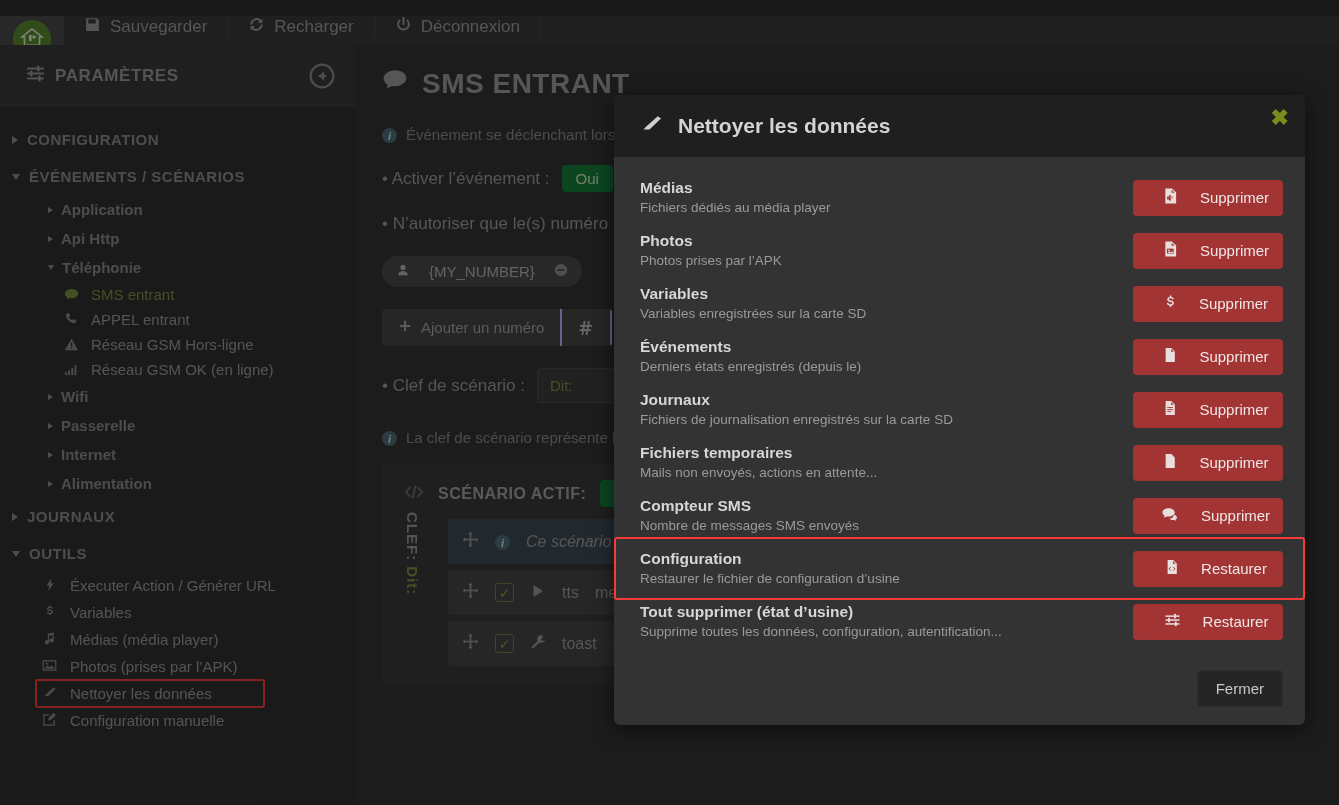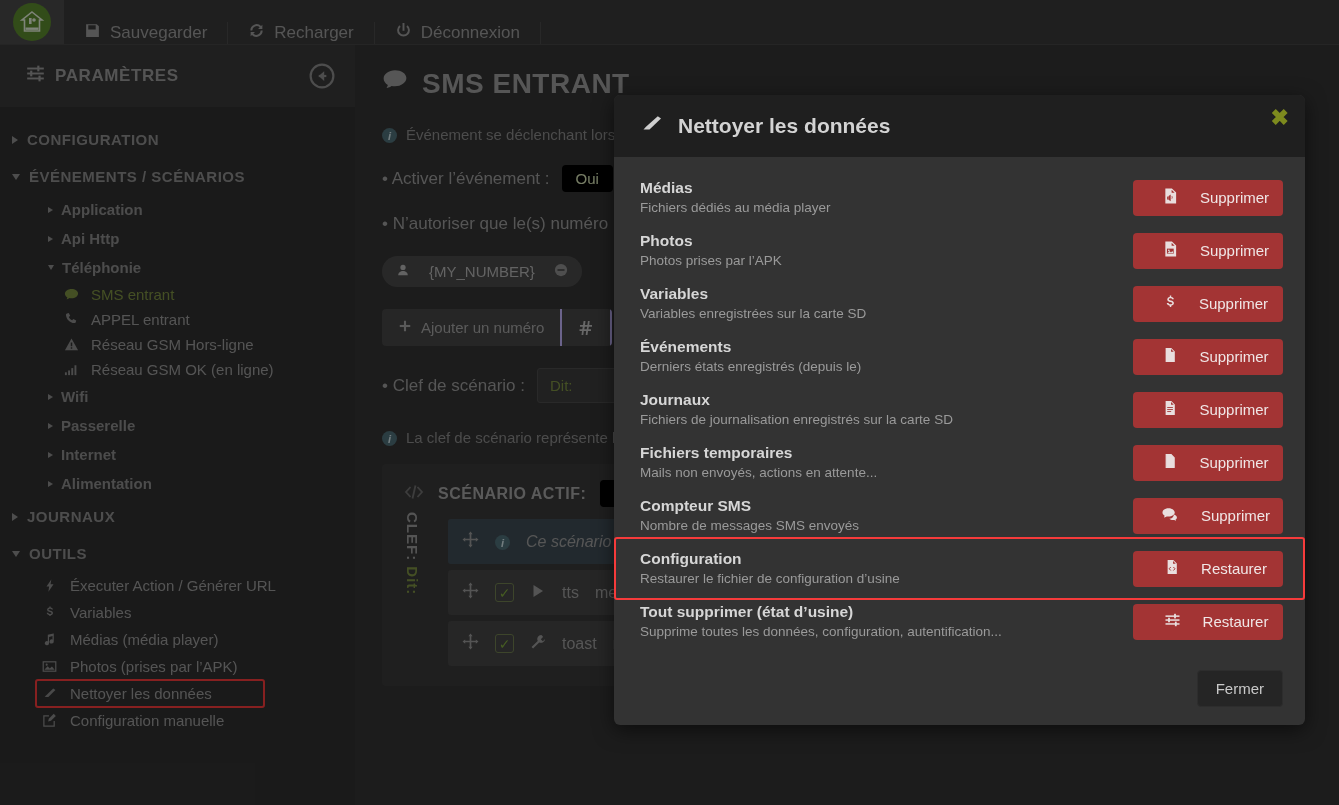--- a/index.html
+++ b/index.html
@@ -6,23 +6,23 @@
   html, body {
     width: 1339px; height: 805px;
     background: #2f2f2f;
     font-family: "Liberation Sans", sans-serif;
     overflow: hidden;
   }
   #root { position: relative; width: 1339px; height: 805px; }
 
   
   .topbar {
-    position: absolute; top: 0; left: 0; width: 1339px; height: 45px;
+    position: absolute; top: 16px; left: 0; width: 1339px; height: 45px;
     background: #3a3a3a;
-    display: flex; align-items: flex-end;
+    display: flex; align-items: flex-start;
     border-bottom: 1px solid #444;
   }
   .brand {
     width: 64px; height: 45px;
     display: flex; align-items: center; justify-content: center;
     background: #4a4a4a;
   }
   .brand-logo {
     width: 38px; height: 38px; border-radius: 50%;
     background: #5c8a2e;
@@ -67,21 +67,21 @@
     cursor: pointer;
   }
   .nav-leaf {
     display: flex; align-items: center; gap: 10px;
     padding: 4px 0 4px 62px;
     color: #9a9a9a; font-size: 15px;
     cursor: pointer; position: relative;
   }
   .nav-leaf.active { color: #7d9142; }
   .nav-tool {
-    display: flex; align-items: center; gap: 11px;
+    display: flex; gap: 11px;
     padding: 5px 0 5px 40px;
     color: #9a9a9a; font-size: 15px;
     cursor: pointer; position: relative;
   }
   .nav-leaf .ic, .nav-tool .ic {
     width: 19px; display: inline-flex; justify-content: center; flex: none;
     color: #8b8b8b;
   }
   .nav-leaf.active .ic { color: #7d9142; }
   .tri { width: 0; height: 0; flex: none; }
@@ -115,21 +115,21 @@
     background: #4f6f78; color: #cfe3e8;
     font-size: 11px; font-weight: bold; font-style: italic;
     display: flex; align-items: center; justify-content: center;
     flex: none; margin-top: 2px;
   }
   .field-row {
     display: flex; align-items: center; gap: 12px;
     padding: 22px 0 0 27px; color: #9c9c9c; font-size: 17px;
   }
   .pill-yes {
-    background: #000000; color: #d8e4b8; border-radius: 4px;
+    background: #15803d; color: #d8e4b8; border-radius: 4px;
     padding: 5px 14px; font-size: 15px;
   }
   .tagchip {
     display: inline-flex; align-items: center; gap: 19px;
     background: #4a4a4a; color: #b4b4b4; border-radius: 16px;
     padding: 7px 14px; font-size: 15px;
   }
   .addbar {
     display: inline-flex; align-items: stretch;
     background: #454545; border-radius: 4px; overflow: hidden;

